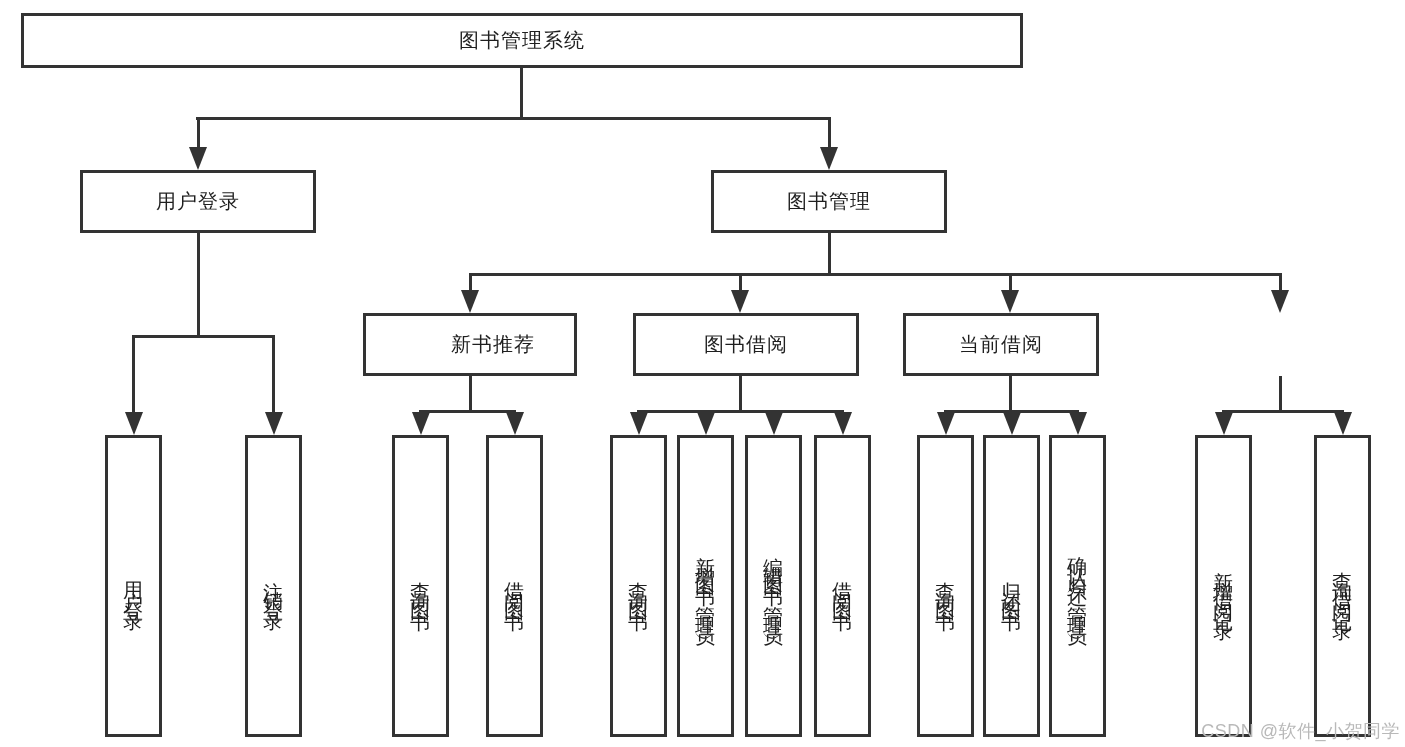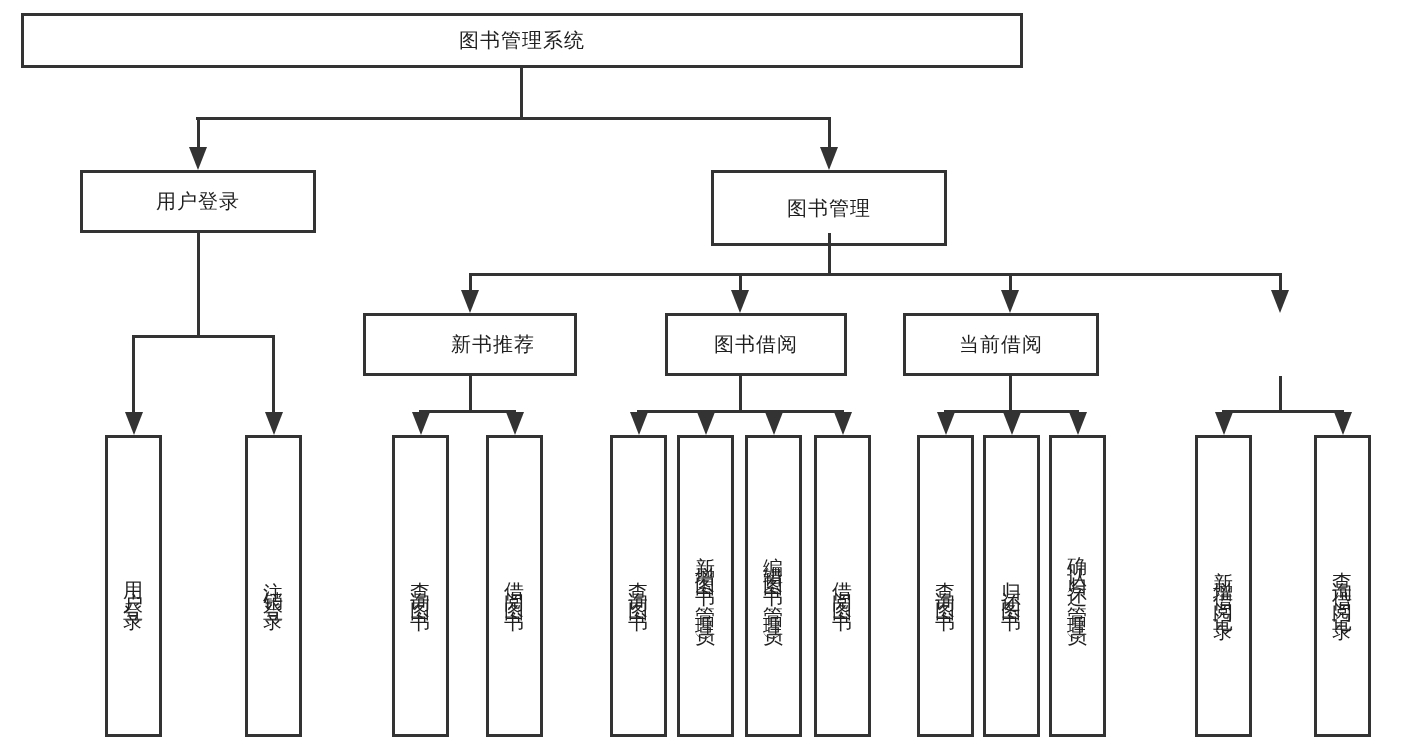--- a/index.html
+++ b/index.html
@@ -55,28 +55,28 @@
 
 <div class="canvas" style="--line: #333333; --text: #1f1f1f; --wm: #b9b9b9; --bg: #ffffff;">
 
   <div class="node" style="left:21px; top:13px; width:1002px; height:55px;">
     <span>图书管理系统</span>
   </div>
 
   <div class="node" style="left:80px; top:170px; width:236px; height:63px;">
     <span>用户登录</span>
   </div>
-  <div class="node" style="left:711px; top:170px; width:236px; height:76px;align-items:center;">
+  <div class="node" style="left:711px; top:170px; width:236px; height:63px;align-items:center;">
     <span>图书管理</span>
   </div>
 
   <div class="node" style="left:363px; top:313px; width:214px; height:63px;padding-left:46px;">
     <span>新书推荐</span>
   </div>
-  <div class="node" style="left:665px; top:313px; width:182px; height:63px;font-family:Liberation Serif, serif;">
+  <div class="node" style="left:633px; top:313px; width:226px; height:63px;font-family:Liberation Serif, serif;">
     <span>图书借阅</span>
   </div>
   <div class="node" style="left:903px; top:313px; width:196px; height:63px;">
     <span>当前借阅</span>
   </div>
 
   <div class="node leaf" style="left:105px; top:435px; width:57px; height:302px;">
     <span class="vtext">用户登录</span>
   </div>
   <div class="node leaf" style="left:245px; top:435px; width:57px; height:302px;">
@@ -156,14 +156,15 @@
   <div class="arrow" style="left:629.5px; top:412px;"></div>
   <div class="arrow" style="left:696.5px; top:412px;"></div>
   <div class="arrow" style="left:764.5px; top:412px;"></div>
   <div class="arrow" style="left:833.5px; top:412px;"></div>
   <div class="arrow" style="left:936.5px; top:412px;"></div>
   <div class="arrow" style="left:1002.5px; top:412px;"></div>
   <div class="arrow" style="left:1068.5px; top:412px;"></div>
   <div class="arrow" style="left:1214.5px; top:412px;"></div>
   <div class="arrow" style="left:1333.5px; top:412px;"></div>
 
+  <div class="watermark">CSDN @软件_小贺同学</div>
 
 </div>
 
 </body></html>

